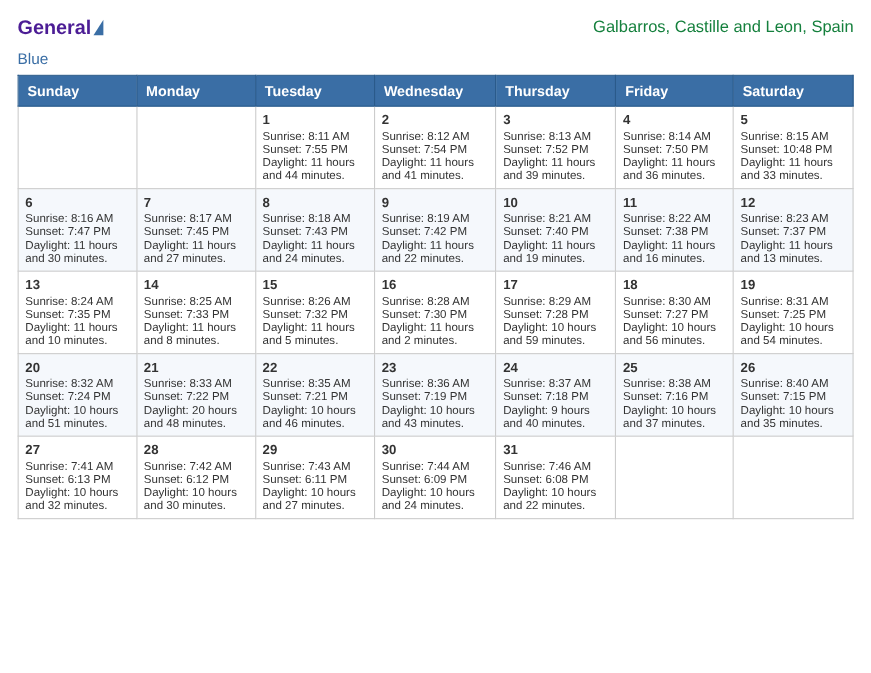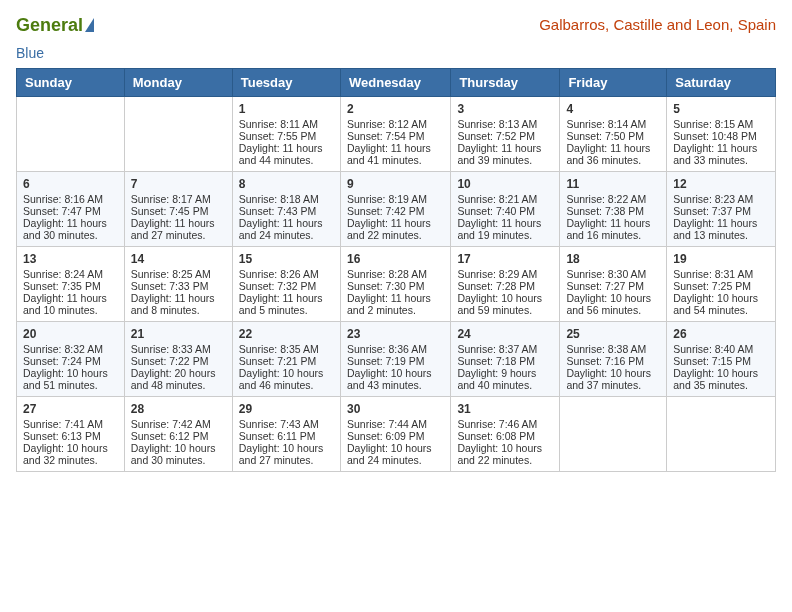--- a/index.html
+++ b/index.html
@@ -17,42 +17,42 @@
       margin-bottom: 8px;
     }
     .logo {
       display: flex;
       flex-direction: column;
       align-items: flex-start;
     }
     .logo-general {
       font-size: 18px;
       font-weight: bold;
-      color: #4d7c0f;
+      color: #4c1d95;
       line-height: 1;
     }
     .logo-blue {
       font-size: 14px;
       font-weight: normal;
       color: #3a6ea5;
       line-height: 1;
       margin-top: 12px;
     }
     .title-section {
       text-align: right;
     }
     .month-title {
       font-size: 36px;
       font-weight: bold;
       color: #333;
       line-height: 1.1;
     }
     .location-title {
       font-size: 15px;
-      color: #c2410c;
+      color: #15803d;
     }
     .calendar {
       width: 100%;
       border-collapse: collapse;
       border: 1px solid #15803d;
     }
     .calendar th {
       background-color: #3a6ea5;
       color: #fff;
       text-align: left;

